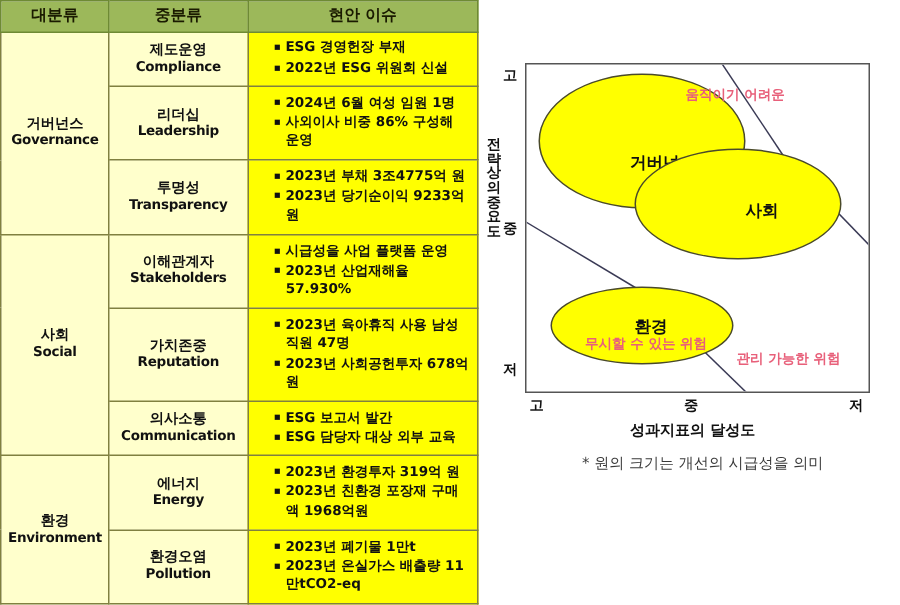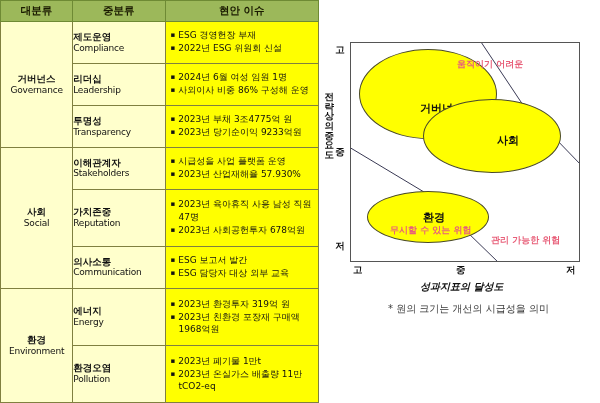--- a/index.html
+++ b/index.html
@@ -40,39 +40,39 @@
   .col-issue{width:153px;}
 
   td.major{
     background:#ffffcc;
     text-align:center;
     font-weight:bold;
     color:#111;
   }
   td.minor{
     background:#ffffcc;
-    text-align:left;
+    text-align:center;
     font-weight:bold;
     color:#111;
   }
   td.issue{
     background:#ffff00;
     color:#111;
     padding:3px 4px 3px 5px;
   }
   .kr{display:block;font-size:9.5px;font-weight:bold;}
-  .en{display:block;font-size:9px;font-weight:normal;letter-spacing:-0.2px;}
+  .en{display:block;font-size:9px;font-weight:bold;letter-spacing:-0.2px;}
   ul.issues{margin:0;padding:0;list-style:none;}
   ul.issues li{
     position:relative;
     padding-left:8px;
-    margin:0 0 1px 0;
+    margin:0 0 1px 12px;
     font-size:9px;
     line-height:1.35;
-    font-weight:normal;
+    font-weight:bold;
     text-indent:-8px;
     padding-left:8px;
   }
   ul.issues li:before{
     content:"\25AA";
     font-size:7px;
     margin-right:3px;
     vertical-align:1px;
   }
 
@@ -126,21 +126,20 @@
     font-size:9.5px;font-weight:bold;color:#111;
   }
   .xtick-hi{left:33px;}
   .xtick-mid{left:136px;}
   .xtick-lo{left:246px;}
 
   .x-title{
     position:absolute;left:100px;top:280px;
     font-size:10px;font-weight:bold;color:#111;
     white-space:nowrap;
-    font-style:italic;
   }
   .note{
     position:absolute;left:68px;top:302px;
     font-size:10px;color:#3a3a3a;white-space:nowrap;
   }
   .anno{
     position:absolute;
     color:#e8607a;
     font-size:9px;
     font-weight:bold;

